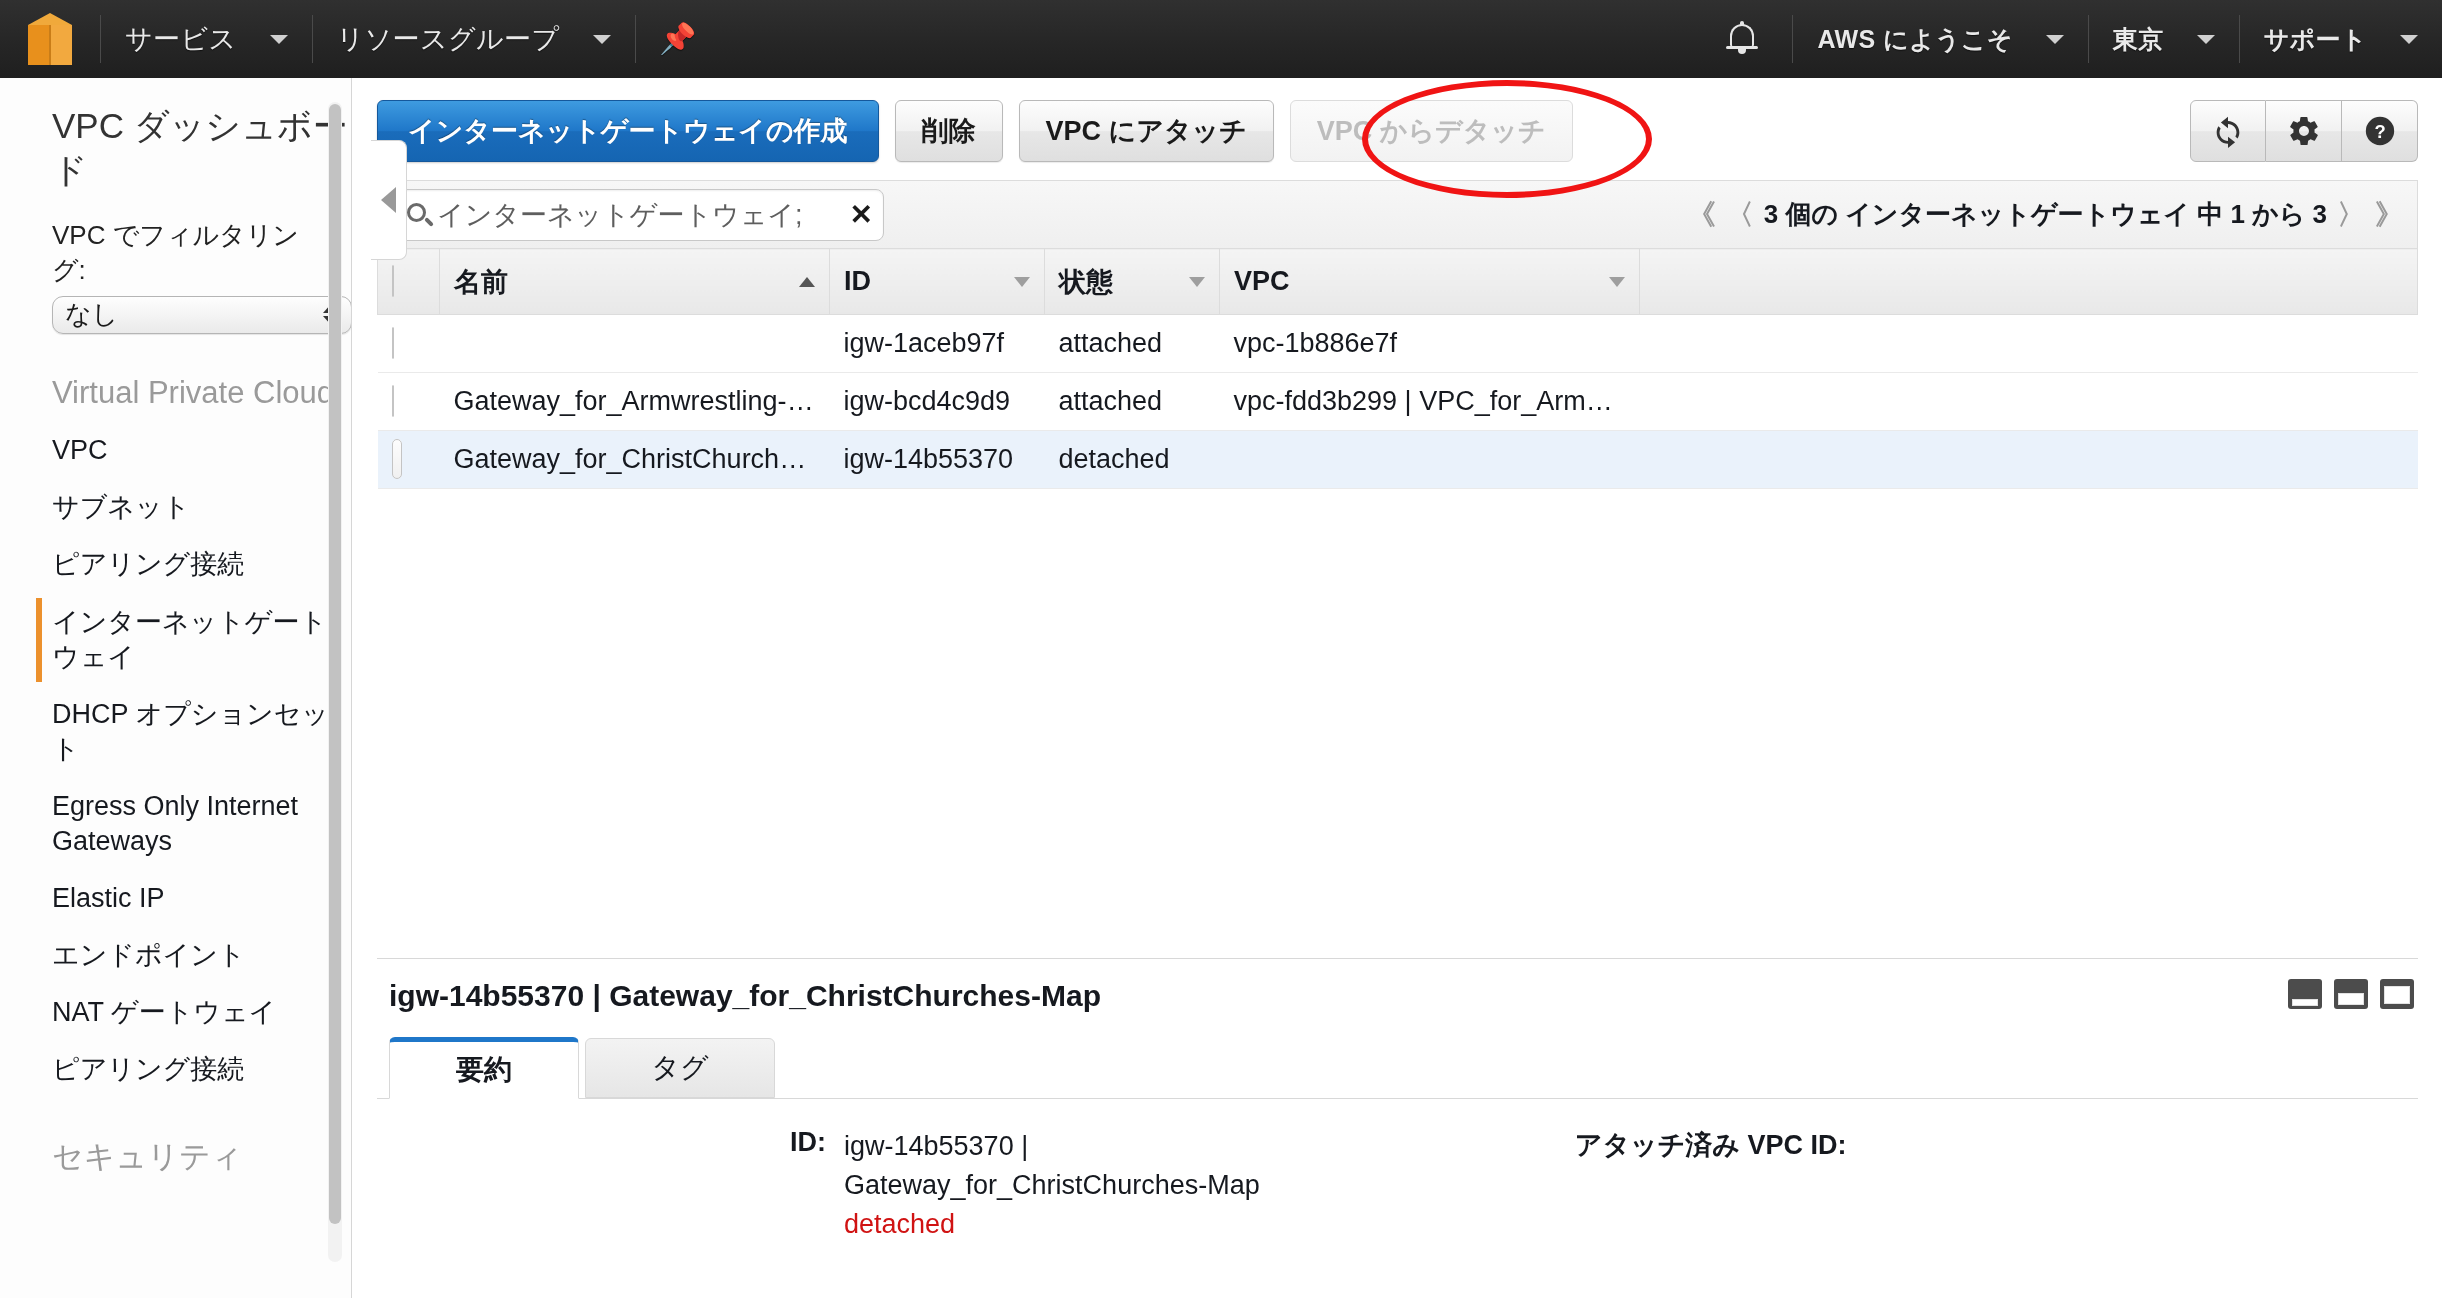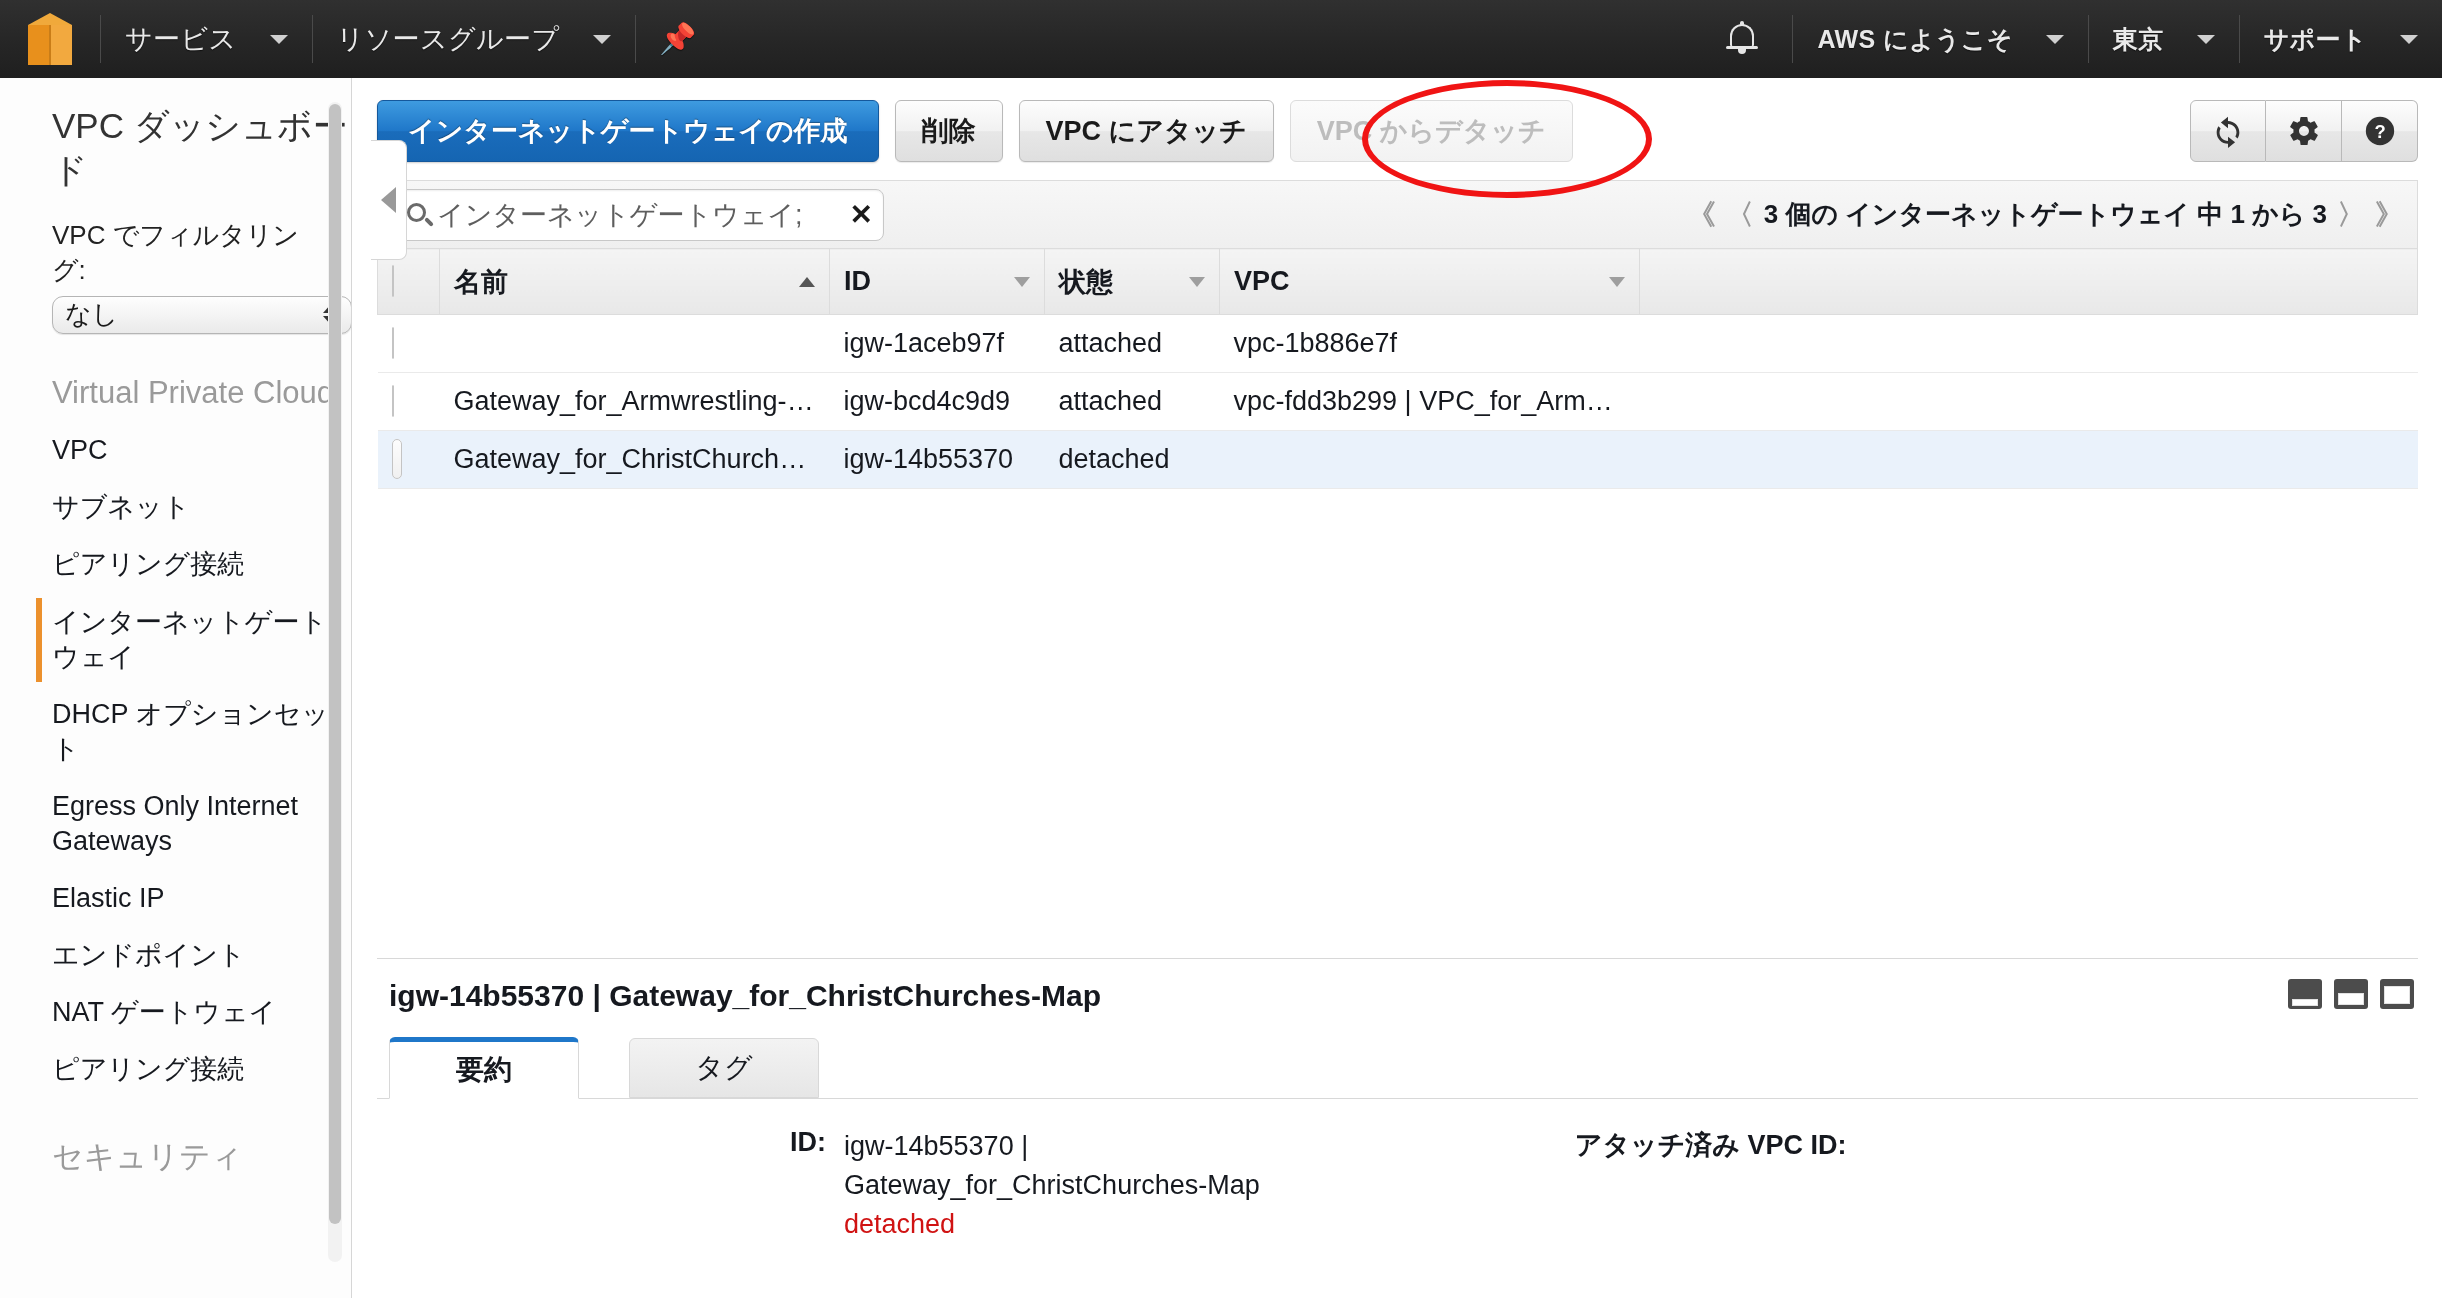--- a/index.html
+++ b/index.html
@@ -200,21 +200,21 @@
   }
   .detail-head { display: flex; align-items: flex-start; }
   .detail-title { font-size: 30px; font-weight: bold; color: #16191f; padding-left: 12px; }
   .panel-icons { margin-left: auto; display: flex; gap: 12px; padding-right: 4px; }
   .p-icon { width: 34px; height: 30px; background: #4c4c4c; border-radius: 3px; position: relative; cursor: pointer; }
   .p-icon i { position: absolute; background: #fff; border: 1px solid #e2e2e2; display: block; }
   .p-icon.s1 i { left: 4px; right: 4px; bottom: 3px; height: 7px; }
   .p-icon.s2 i { left: 4px; right: 4px; bottom: 4px; height: 12px; }
   .p-icon.s3 i { left: 4px; right: 4px; bottom: 5px; height: 18px; }
 
-  .tabs { display: flex; align-items: flex-end; margin-top: 24px; border-bottom: 1px solid #d8d8d8; padding-left: 12px; gap: 44px; }
+  .tabs { display: flex; align-items: flex-end; margin-top: 24px; border-bottom: 1px solid #d8d8d8; padding-left: 12px; }
   .tab {
     height: 60px; min-width: 190px; display: flex; align-items: center; justify-content: center;
     font-size: 28px; color: #16191f; border: 1px solid #d8d8d8; border-radius: 6px 6px 0 0;
     background: linear-gradient(to bottom, #f3f3f3, #e6e6e6); margin-right: 6px; cursor: pointer;
   }
   .tab.active {
     background: #fff; border-bottom: 1px solid #fff; margin-bottom: -1px;
     border-top: 5px solid #1f77c9; font-weight: bold; height: 62px;
   }
 

